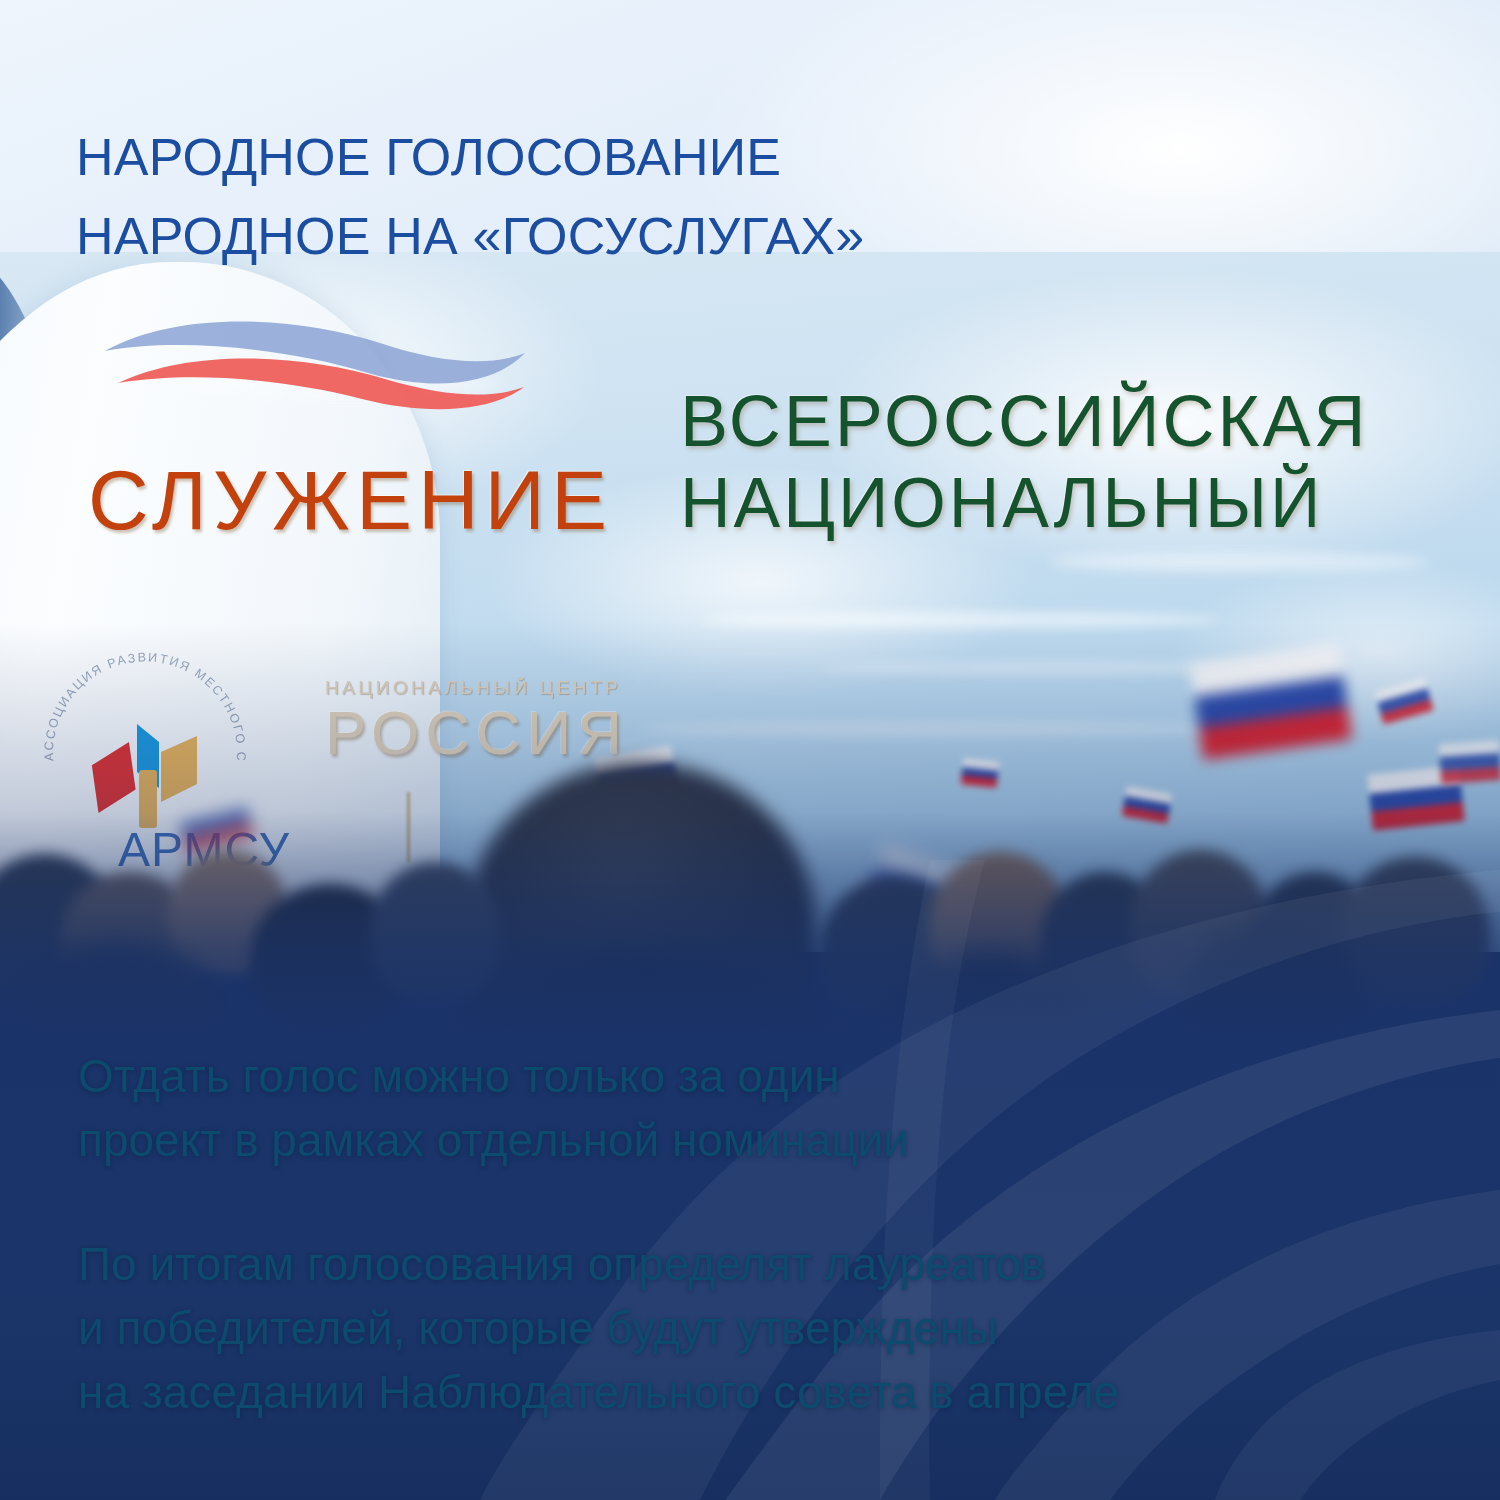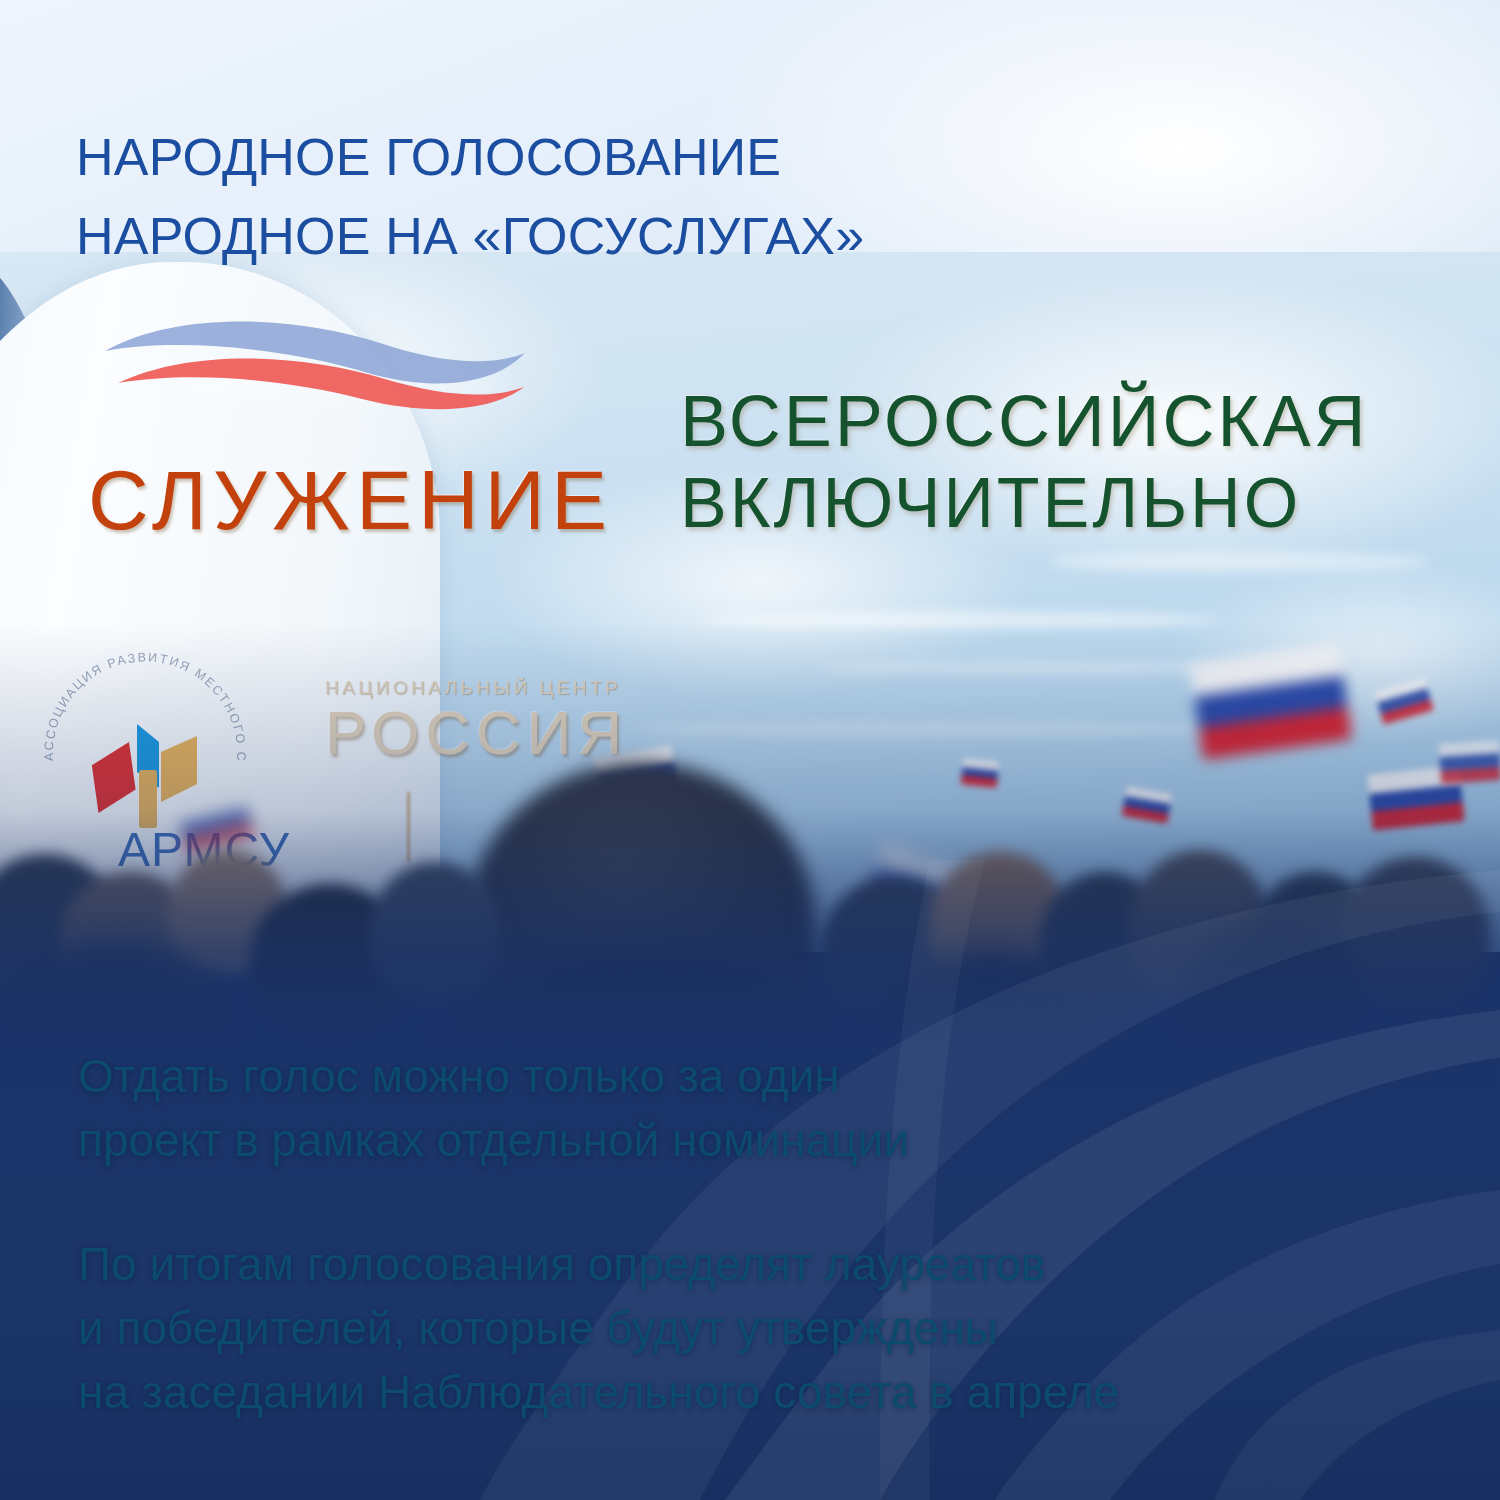--- a/index.html
+++ b/index.html
@@ -166,21 +166,21 @@
       <path d="M5 44 C 80 2, 200 10, 280 36 C 340 56, 390 60, 425 46 C 392 80, 330 84, 268 66 C 190 42, 80 30, 5 44 Z" fill="#8ea6d6" opacity="0.88"></path>
       <path d="M18 76 C 95 40, 205 48, 285 72 C 345 90, 392 92, 424 80 C 390 106, 325 108, 262 92 C 185 72, 92 64, 18 76 Z" fill="#ef5b57" opacity="0.92"></path>
     </svg>
 
     <div class="sluzhenie">
       <span>СЛУЖЕНИЕ</span>
     </div>
 
     <div class="premiya">
       <div>ВСЕРОССИЙСКАЯ</div>
-      <div>ВКЛЮЧИТЕЛЬНО</div>
+      <div>НАЦИОНАЛЬНЫЙ</div>
     </div>
 
     <svg class="armsu" viewBox="0 0 230 230">
       <defs>
         <path id="armsuArc" d="M 24,125 A 92,92 0 1 1 206,125" fill="none"></path>
       </defs>
       <text font-size="12.5" letter-spacing="2.0" fill="#8f9eb4" opacity="0.92">
         <textPath href="#armsuArc" startOffset="2%">АССОЦИАЦИЯ РАЗВИТИЯ МЕСТНОГО САМОУПРАВЛЕНИЯ</textPath>
       </text>
       <g transform="translate(115,128)">

